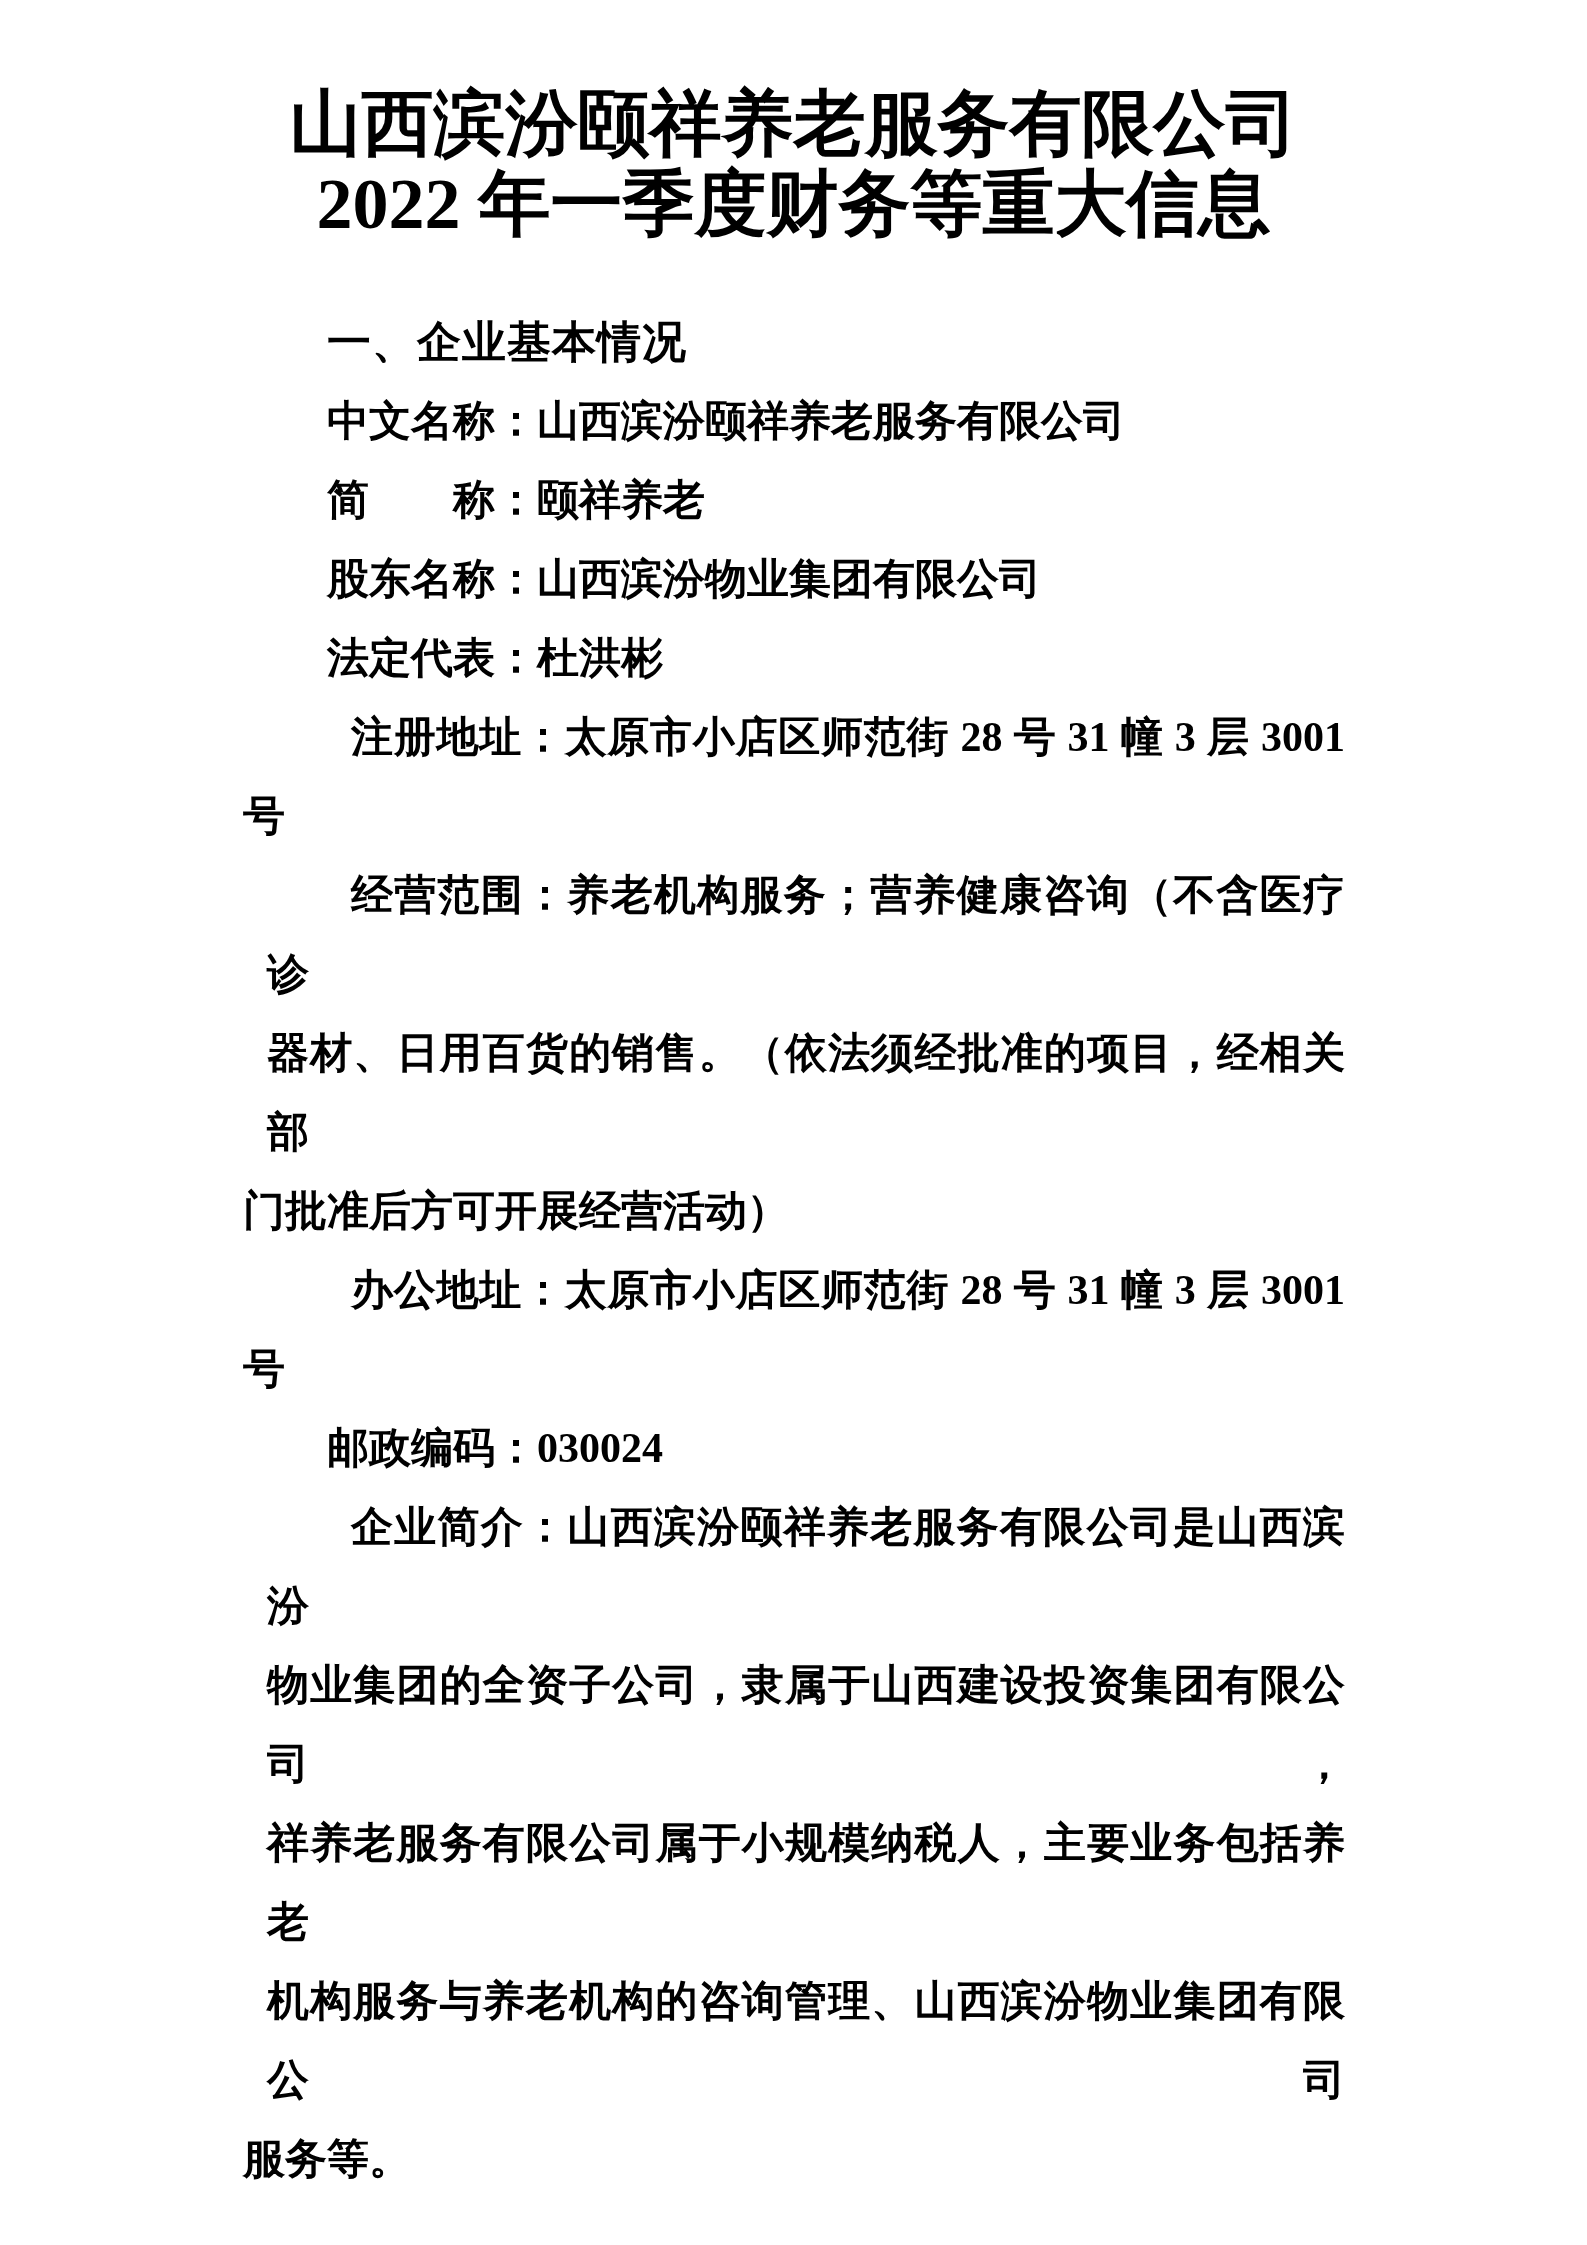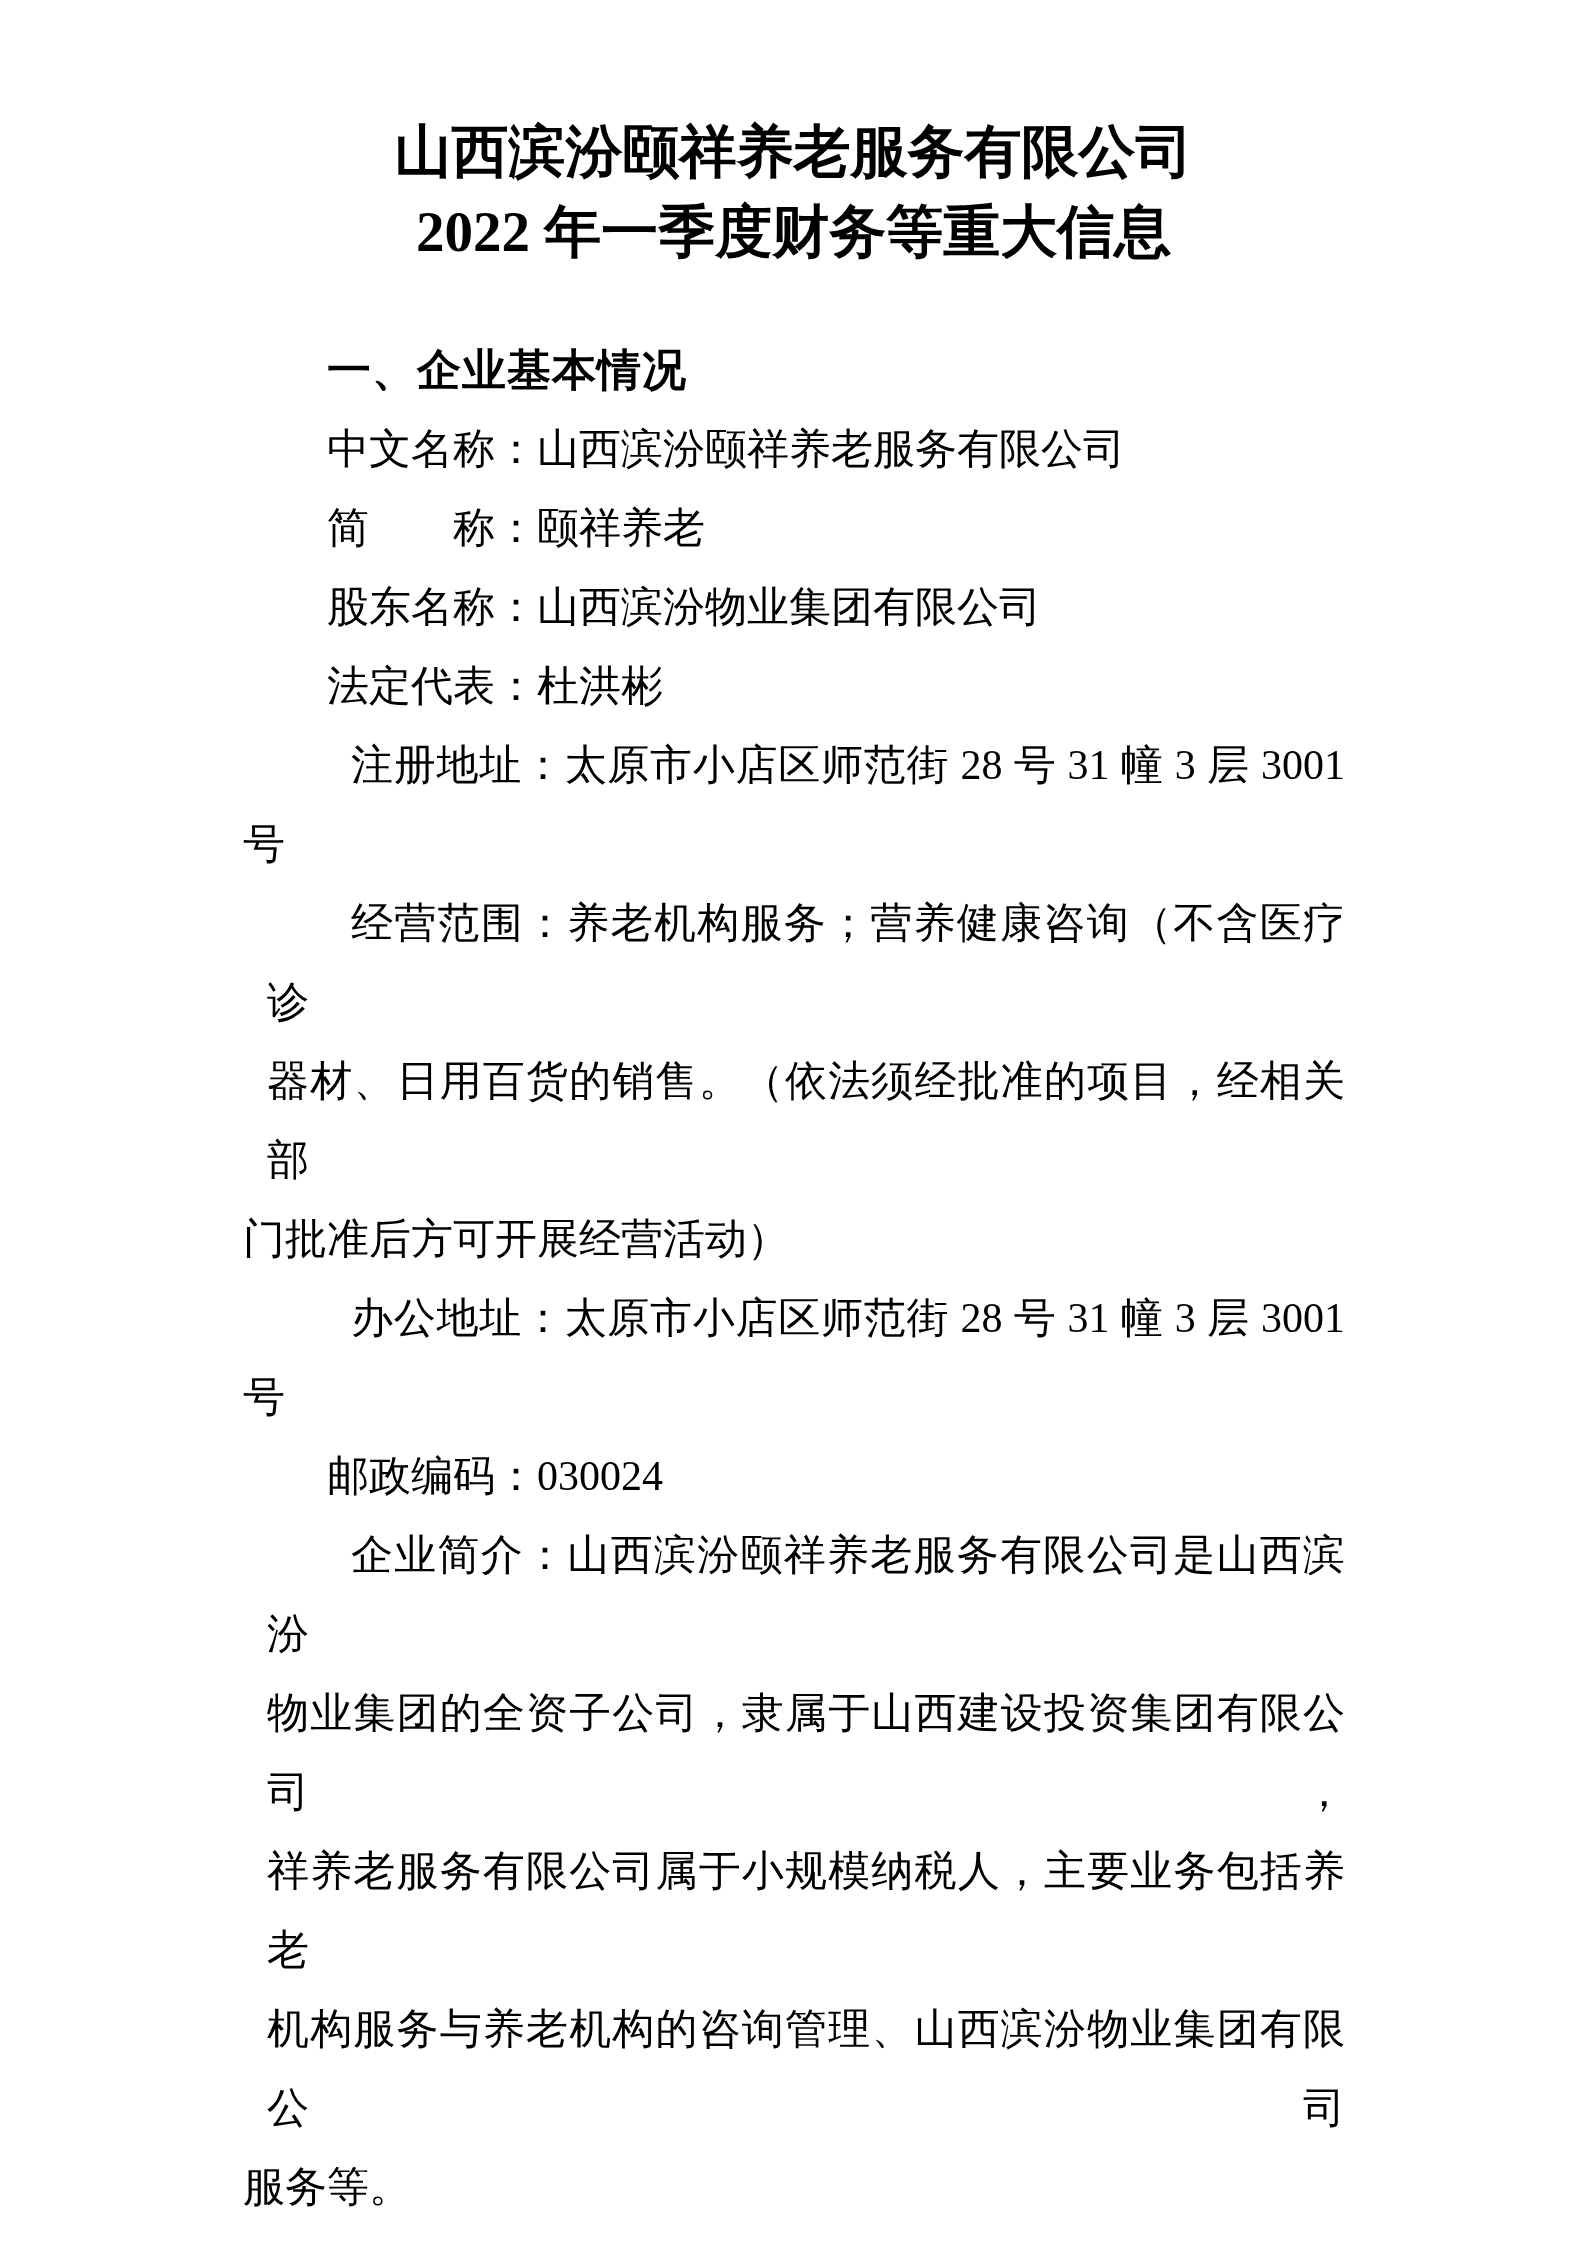--- a/index.html
+++ b/index.html
@@ -5,41 +5,42 @@
   html,body{margin:0;padding:0;background:#ffffff;}
   .page{
     position:relative;
     width:1587px;
     height:2245px;
     background:#ffffff;
     color:#000000;
     overflow:hidden;
   }
   .doc-title{
-    padding-top:112px;
+    padding-top:84px;
     text-align:center;
     font-family:"Liberation Serif","DejaVu Serif",serif;
     font-weight:bold;
-    font-size:57px;
+    font-size:72px;
     line-height:80px;
   }
   .section-heading{
     margin:68px 0 0 327px;
     font-family:"Liberation Sans","DejaVu Sans",sans-serif;
     font-weight:bold;
     font-size:44px;
     line-height:60px;
     letter-spacing:1px;
   }
   .doc-body{
     margin:10px 0 0 243px;
     width:1102px;
     font-family:"Liberation Serif","DejaVu Serif",serif;
     font-size:42px;
     line-height:79px;
+    font-weight:bold;
   }
   .line{
     text-align:left;
   }
   .line.indent{
     text-indent:84px;
   }
   .line.justify{
     text-align:justify;
     text-align-last:justify;

